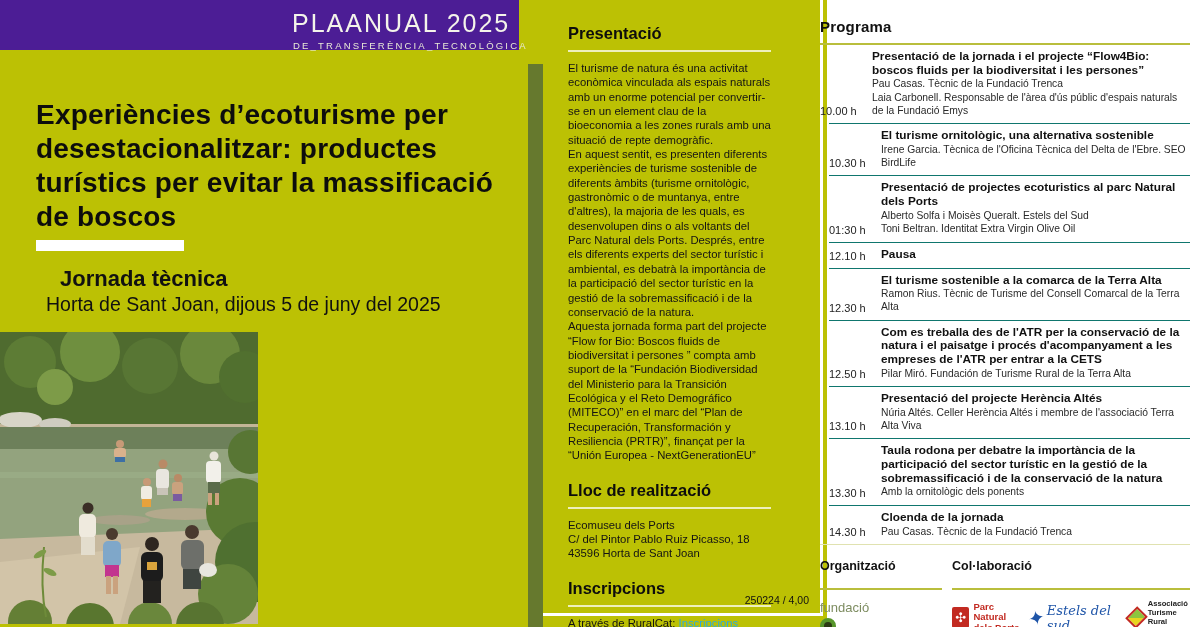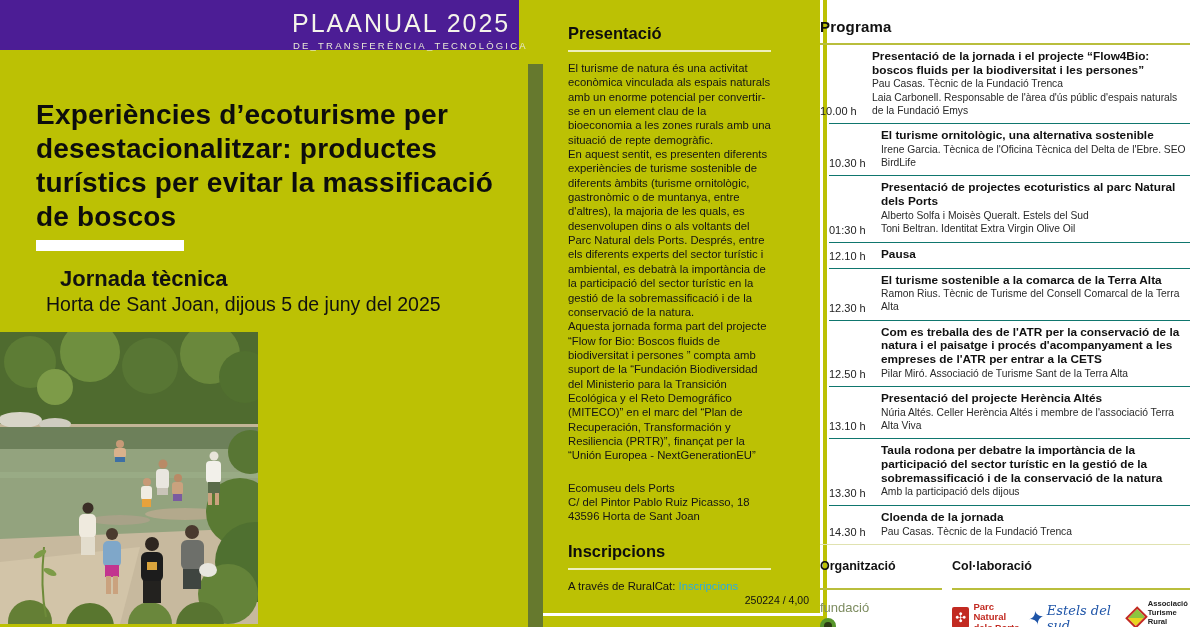--- a/index.html
+++ b/index.html
@@ -158,20 +158,21 @@
 
 <div class="mid-panel">
   <div class="mid-inner">
     <div class="m-sec" id="presentacio-section">
       <div class="m-heading">Presentació</div>
       <div class="m-body">El turisme de natura és una activitat econòmica vinculada als espais naturals amb un enorme potencial per convertir-se en un element clau de la bioeconomia a les zones rurals amb una situació de repte demogràfic.
 En aquest sentit, es presenten diferents experiències de turisme sostenible de diferents àmbits (turisme ornitològic, gastronòmic o de muntanya, entre d'altres), la majoria de les quals, es desenvolupen dins o als voltants del Parc Natural dels Ports. Després, entre els diferents experts del sector turístic i ambiental, es debatrà la importància de la participació del sector turístic en la gestió de la sobremassificació i de la conservació de la natura.
 Aquesta jornada forma part del projecte “Flow for Bio: Boscos fluids de biodiversitat i persones ” compta amb suport de la “Fundación Biodiversidad del Ministerio para la Transición Ecológica y el Reto Demográfico (MITECO)” en el marc del “Plan de Recuperación, Transformación y Resiliencia (PRTR)”, finançat per la “Unión Europea - NextGenerationEU”</div>
     </div>
     <div class="m-sec">
+      <div class="m-heading">Lloc de realització</div>
       <div class="m-body">Ecomuseu dels Ports
 C/ del Pintor Pablo Ruiz Picasso, 18
 43596 Horta de Sant Joan</div>
     </div>
     <div class="m-sec">
       <div class="m-heading">Inscripcions</div>
       <div class="m-line" style="margin-top:2px;">
         <span>A través de RuralCat: </span><a href="#" class="m-link">Inscripcions</a>
       </div>
 
@@ -219,35 +220,35 @@
         <div class="ptime">12.30 h</div>
         <div class="pbody">
           <div class="ptitle">El turisme sostenible a la comarca de la Terra Alta</div>
           <div class="pspeaker">Ramon Rius. Tècnic de Turisme del Consell Comarcal de la Terra Alta</div>
         </div>
       </div>
       <div class="prow">
         <div class="ptime">12.50 h</div>
         <div class="pbody">
           <div class="ptitle">Com es treballa des de l'ATR per la conservació de la natura i el paisatge i procés d'acompanyament a les empreses de l'ATR per entrar a la CETS</div>
-          <div class="pspeaker">Pilar Miró. Associació de Turisme Sant de la Terra Alta</div>
+          <div class="pspeaker">Pilar Miró. Fundación de Turisme Rural de la Terra Alta</div>
         </div>
       </div>
       <div class="prow">
         <div class="ptime">13.10 h</div>
         <div class="pbody">
           <div class="ptitle">Presentació del projecte Herència Altés</div>
           <div class="pspeaker">Núria Altés. Celler Herència Altés i membre de l'associació Terra Alta Viva</div>
         </div>
       </div>
       <div class="prow">
         <div class="ptime">13.30 h</div>
         <div class="pbody">
           <div class="ptitle">Taula rodona per debatre la importància de la participació del sector turístic en la gestió de la sobremassificació i de la conservació de la natura</div>
-          <div class="pspeaker">Amb la participació dels dijous</div>
+          <div class="pspeaker">Amb la ornitològic dels ponents</div>
         </div>
       </div>
       <div class="prow">
         <div class="ptime">14.30 h</div>
         <div class="pbody">
           <div class="ptitle">Cloenda de la jornada</div>
           <div class="pspeaker">Pau Casas. Tècnic de la Fundació Trenca</div>
         </div>
       </div>
     </div>

